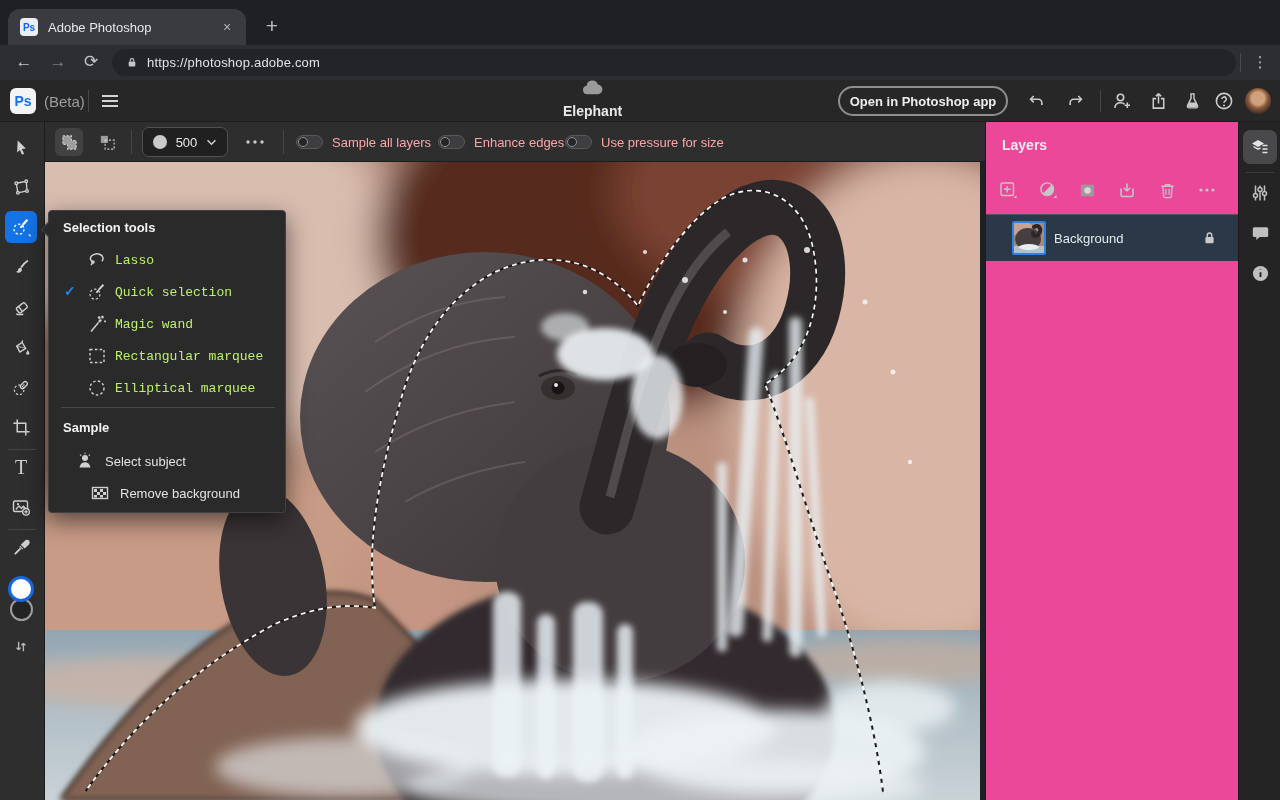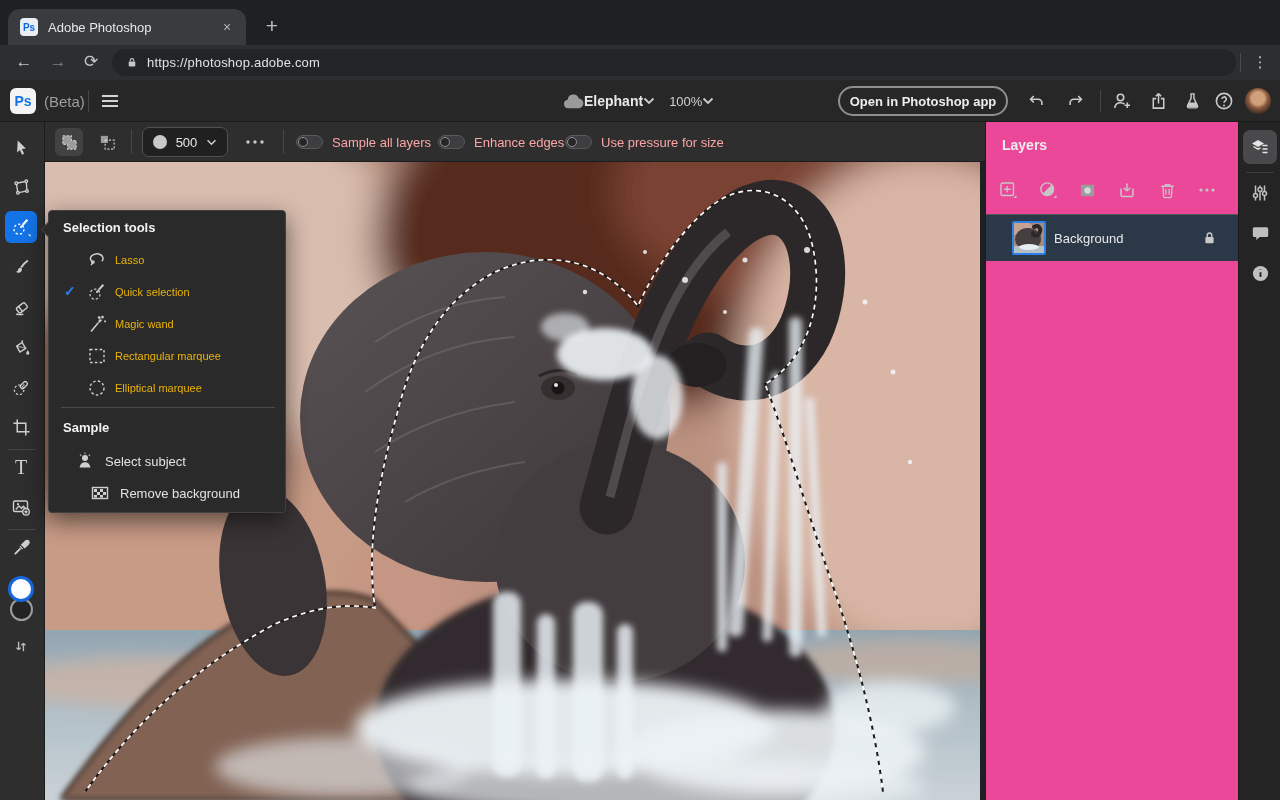--- a/index.html
+++ b/index.html
@@ -26,21 +26,21 @@
   .kebab { left:1248px; top:48px; width:24px; height:28px; color:#c3c6ca; font-size:15px; line-height:28px; text-align:center; letter-spacing:0; }
   .addr-div { left:1240px; top:53px; width:1px; height:19px; background:#4a4b4f; }
 
   
   .appheader { left:0; top:80px; width:1280px; height:42px; background:#272728; border-bottom:1px solid #1c1c1d; }
   .pslogo { left:10px; top:88px; width:26px; height:26px; background:#f4f4f4; border-radius:6px; color:#1473e6;
             font-weight:bold; font-size:14px; display:flex; align-items:center; justify-content:center; }
   .beta { left:44px; top:80px; height:42px; display:flex; align-items:center; color:#9d9d9e; font-size:15px; }
   .hdiv { top:90px; width:1px; height:22px; background:#47474a; }
   .hamburger { left:98px; top:80px; width:24px; height:42px; display:flex; align-items:center; justify-content:center; color:#d4d4d4; }
-  .doccenter { left:563px; top:80px; height:42px; display:flex; align-items:center; color:#e8e8e8; }
+  .doccenter { left:563px; top:80px; height:42px; display:flex; align-items:center; gap:8px; color:#e8e8e8;flex-direction:column; }
   .docname { font-size:14px; font-weight:700; }
   .zoomval { margin-left:14px; font-size:13px; color:#d2d2d2; }
   .openapp { left:838px; top:86px; width:170px; height:30px; border:2px solid #8f8f91; border-radius:16px;
              background:transparent; color:#ededed; font-size:13px; font-weight:700;
              display:flex; align-items:center; justify-content:center; font-family:"Liberation Sans",sans-serif; }
   .hicon { top:80px; width:28px; height:42px; display:flex; align-items:center; justify-content:center; color:#cbcbcc; }
   .avatar { left:1245px; top:88px; width:26px; height:26px; border-radius:50%;
             background:radial-gradient(circle at 50% 40%, #d0a17c 0 32%, #8a5a3d 48%, #3a2a22 78%, #1e1714 100%); }
 
   
@@ -70,21 +70,21 @@
 
   
   .flyout { left:48px; top:210px; width:238px; height:303px; background:#2a2a2b; border:1px solid #414143;
             border-radius:4px; box-shadow:0 8px 24px rgba(0,0,0,.55); z-index:10; }
   .flyout .notch { position:absolute; left:-6px; top:13px; width:11px; height:11px; background:#2a2a2b;
                    border-left:1px solid #414143; border-bottom:1px solid #414143; transform:rotate(45deg); }
   .fl-title { position:absolute; left:14px; font-size:13px; font-weight:700; color:#f2f2f2; }
   .fl-item { position:absolute; left:0; width:100%; height:32px; }
   .fl-check { position:absolute; left:15px; top:7px; width:18px; height:18px; color:#2d7ee4; }
   .fl-icon { position:absolute; left:38px; top:6px; width:20px; height:20px; color:#cfcfcf; }
-  .fl-label { position:absolute; left:66px; top:0; height:32px; display:flex; align-items:center; font-size:11px; color:#eab308; }
+  .fl-label { position:absolute; left:66px; top:0; height:32px; display:flex; align-items:center; font-size:13px; color:#bef264;font-family:Liberation Mono, monospace; }
   .fl-div { position:absolute; left:12px; width:214px; height:1px; background:#4a4a4c; }
   .fa-icon { position:absolute; left:26px; top:6px; width:20px; height:20px; color:#cfcfcf; }
   .fa-label { position:absolute; left:56px; top:0; height:32px; display:flex; align-items:center; font-size:13px; color:#e2e2e2; }
 
   
   .layers { left:985px; top:122px; width:253px; height:678px; background:#ec4899; border-left:1px solid #1b1b1c; }
   .lp-title { position:absolute; left:16px; top:15px; font-size:14px; font-weight:700; color:#ededed; }
   .lp-btn { position:absolute; top:54px; width:28px; height:28px; display:flex; align-items:center; justify-content:center; color:#c6c6c7; }
   .lp-div { position:absolute; left:0; top:92px; width:100%; height:1px; background:#565658; }
   .lrow { position:absolute; left:0; top:93px; width:100%; height:46px; background:#2b3847; display:flex; align-items:center; }

